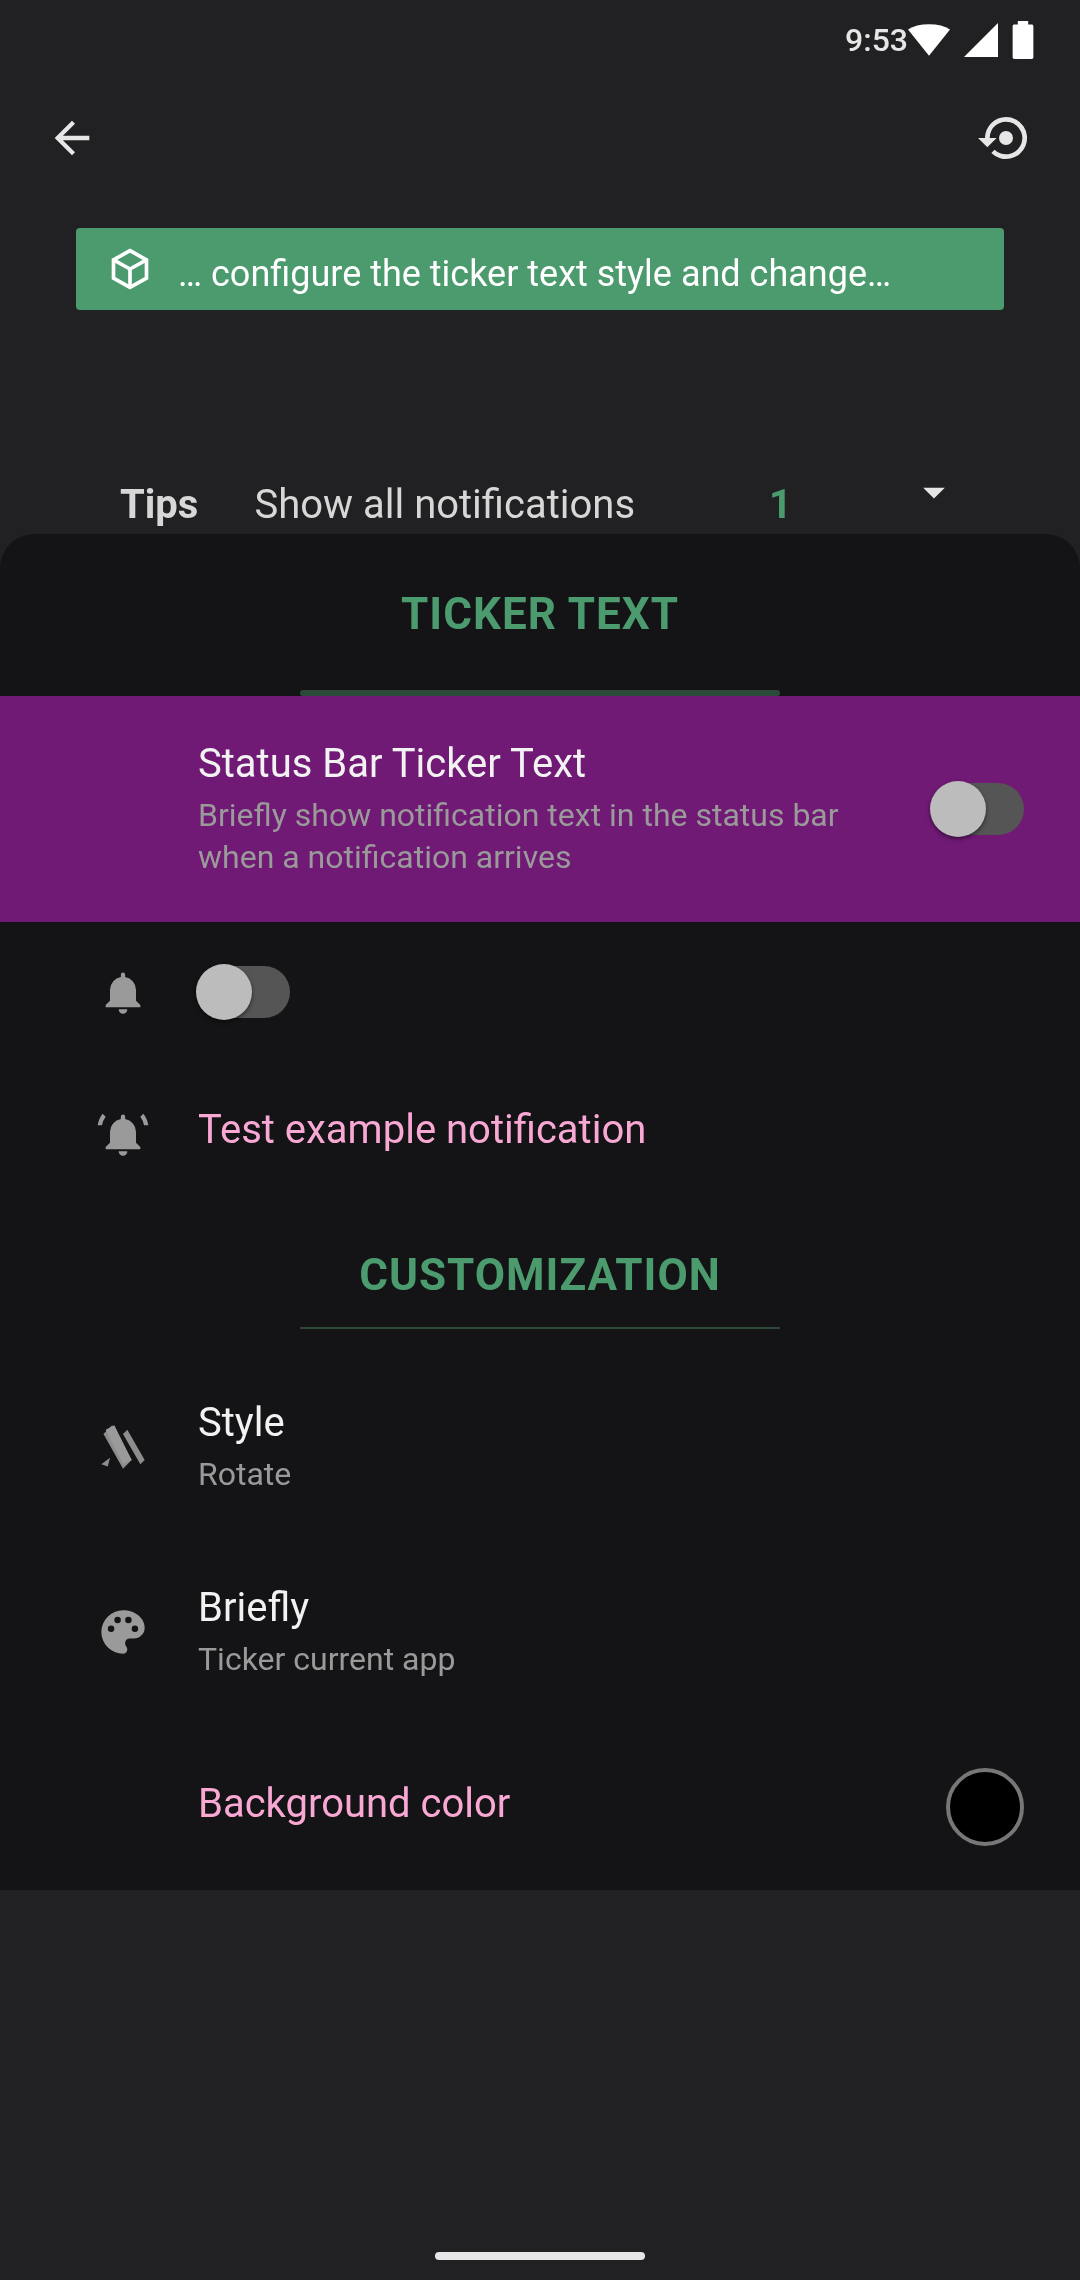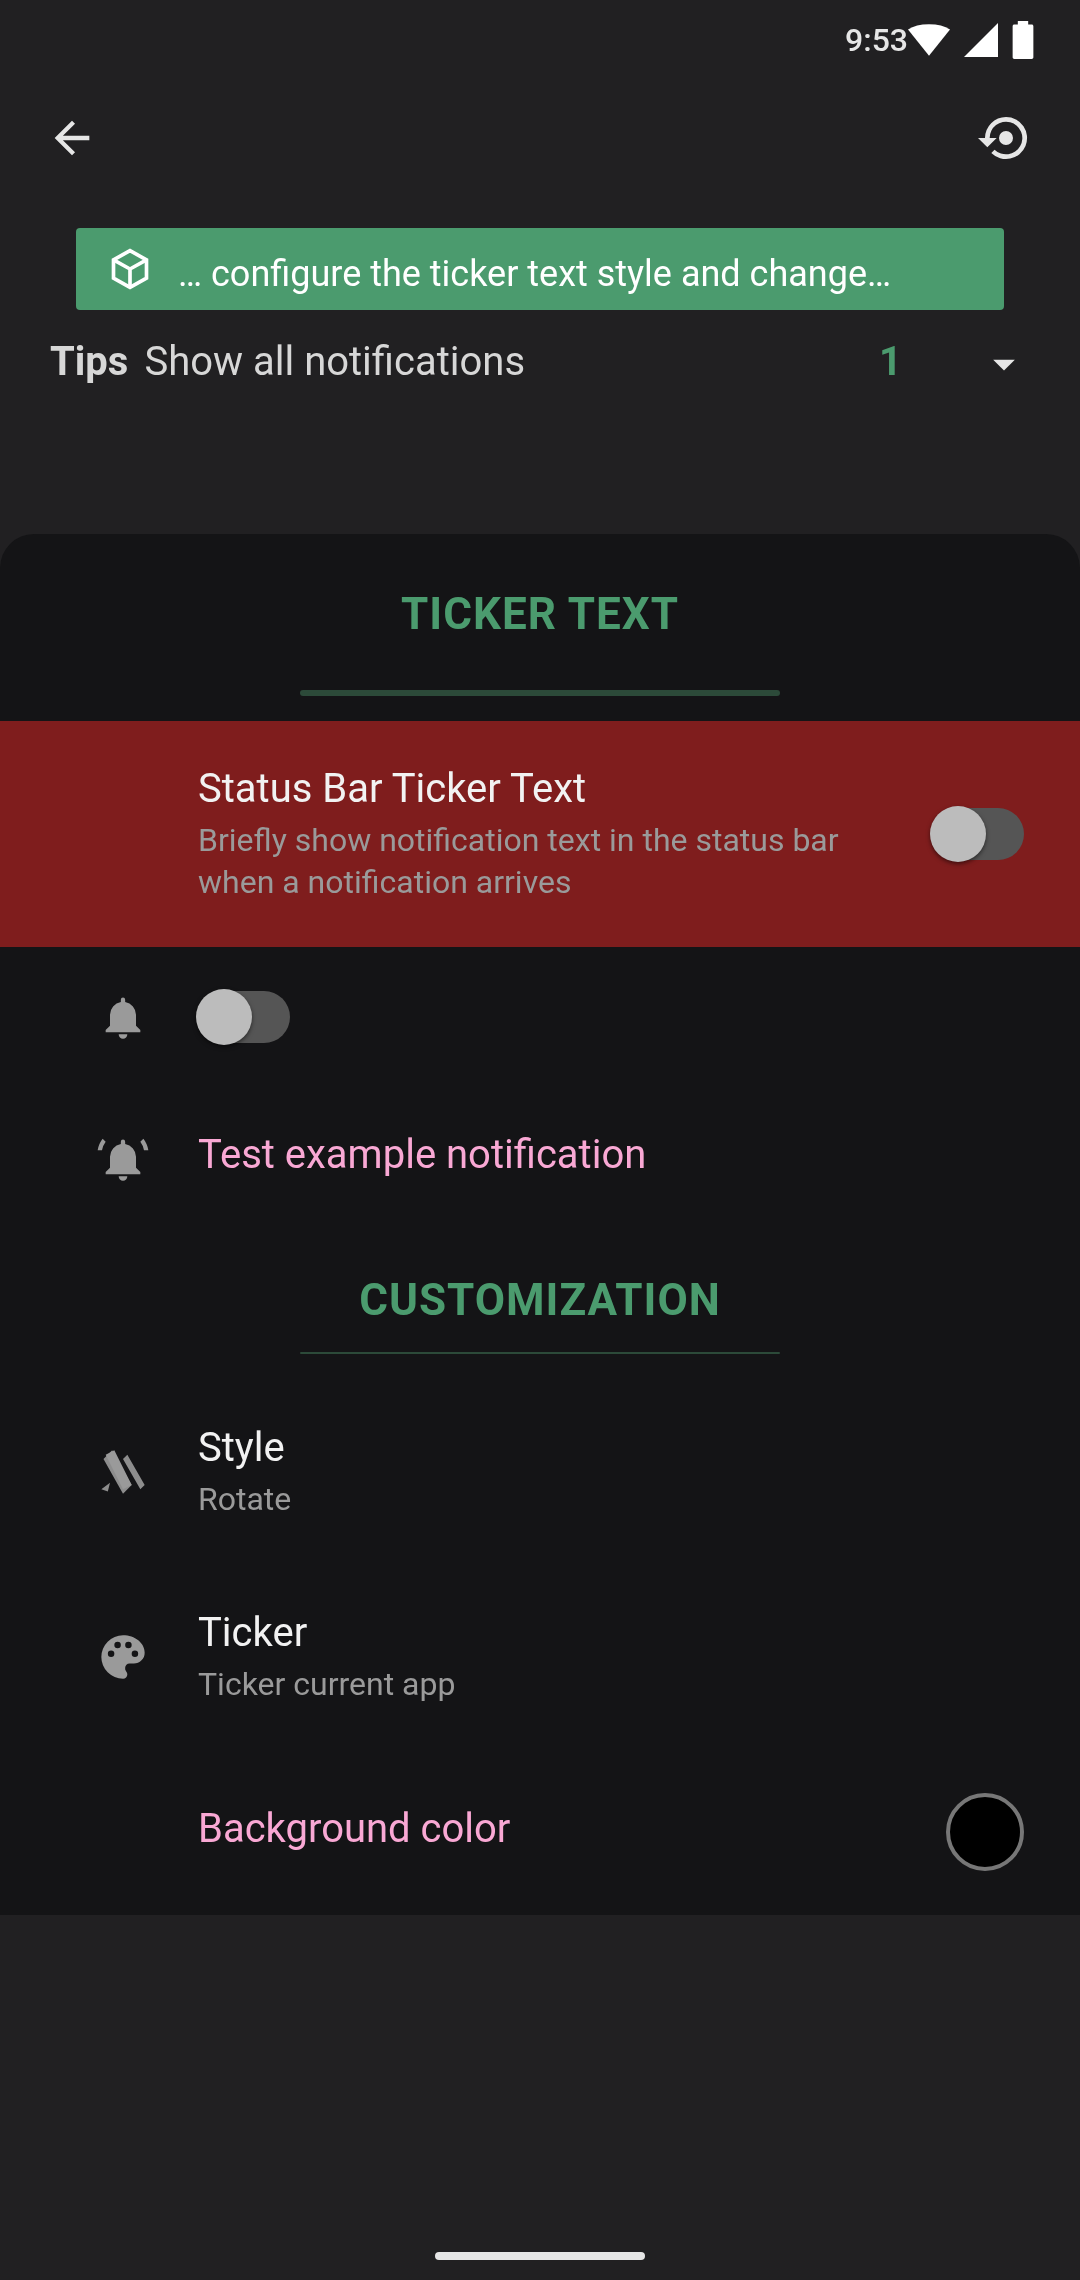--- a/index.html
+++ b/index.html
@@ -15,36 +15,36 @@
     .topbar { height:120px; display:flex; align-items:center;
               justify-content:space-between; padding:0 46px; }
     .topbar svg { fill:#e6e6e6; }
     
     .banner-wrap { padding:28px 76px; }
     .banner { background:#4b9b6e; height:82px; display:flex; align-items:center;
               gap:26px; padding:0 32px; border-radius:4px; }
     .banner-text { color:#fff; font-size:36px; white-space:nowrap;
                    overflow:hidden; text-overflow:ellipsis; flex:1;margin-top:10px; }
     
-    .tips { height:190px; display:flex; align-items:flex-start; padding:0 50px;
-            color:#d7d7d7; font-size:40px; gap:16px; }
+    .tips { height:190px; display:flex; align-items:flex-end; padding:0 120px;
+            color:#d7d7d7; font-size:40px; gap:56px; }
     .tips .label { font-weight:700; }
     .tips .text  { flex:1; font-weight:400; }
     .tips .count { color:#4b9b6e; font-weight:700; }
     
     .tab-card { background:#141416; border-radius:34px 34px 0 0; margin-top:6px; }
     .tab-head { height:160px; display:flex; align-items:center;
                 justify-content:center; }
     .tab-label { color:#4b9b6e; font-size:44px; font-weight:700;
                  letter-spacing:1px; }
     .tab-underline { width:480px; height:6px; background:#2c4a39;
                      margin:-4px auto 0; border-radius:3px; }
     
     .row { display:flex; align-items:center; padding:44px 56px 44px 48px; }
-    .row.hl { background:#7f1d1d;margin-top:25px; }
+    .row.hl { background:#701a75; }
     .icon-col { width:150px; display:flex; justify-content:center; }
     .text-col { flex:1; padding-right:32px; }
     .title { font-size:40px; color:#f2f2f2; margin-bottom:8px; }
     .title.dim { color:#f9a8d4; }
     .sub   { font-size:32px; color:#9a9a9a; line-height:1.3; }
     
     .switch { position:relative; width:92px; height:52px; }
     .track  { position:absolute; inset:0; background:#555; border-radius:26px; }
     .knob   { position:absolute; top:-2px; left:-2px; width:56px; height:56px;
               background:#bcbcbc; border-radius:50%;
@@ -175,21 +175,21 @@
     </div>
   </div>
 
   <div class="row">
     <div class="icon-col">
       <svg width="52" height="52" viewBox="0 0 24 24" fill="#9a9a9a">
           <path d="M12 2a10 10 0 0 0 0 20 2 2 0 0 0 2-2 2 2 0 0 0-.6-1.4A2 2 0 0 1 13 17a2 2 0 0 1 2-2h2a5 5 0 0 0 5-5c0-4.4-4.5-8-10-8ZM6.5 12A1.5 1.5 0 1 1 8 10.5 1.5 1.5 0 0 1 6.5 12Zm3-4A1.5 1.5 0 1 1 11 6.5 1.5 1.5 0 0 1 9.5 8Zm5 0A1.5 1.5 0 1 1 16 6.5 1.5 1.5 0 0 1 14.5 8Zm3 4A1.5 1.5 0 1 1 19 10.5 1.5 1.5 0 0 1 17.5 12Z"></path>
         </svg>
     </div>
     <div class="text-col">
-      <div class="title">Ticker</div>
+      <div class="title">Briefly</div>
       <div class="sub">Ticker current app</div>
     </div>
   </div>
 
   <div class="row">
     <div class="icon-col"></div>
     <div class="text-col">
       <div class="title dim">Background color</div>
     </div>
     <div class="swatch" style="background:#000000"></div>

